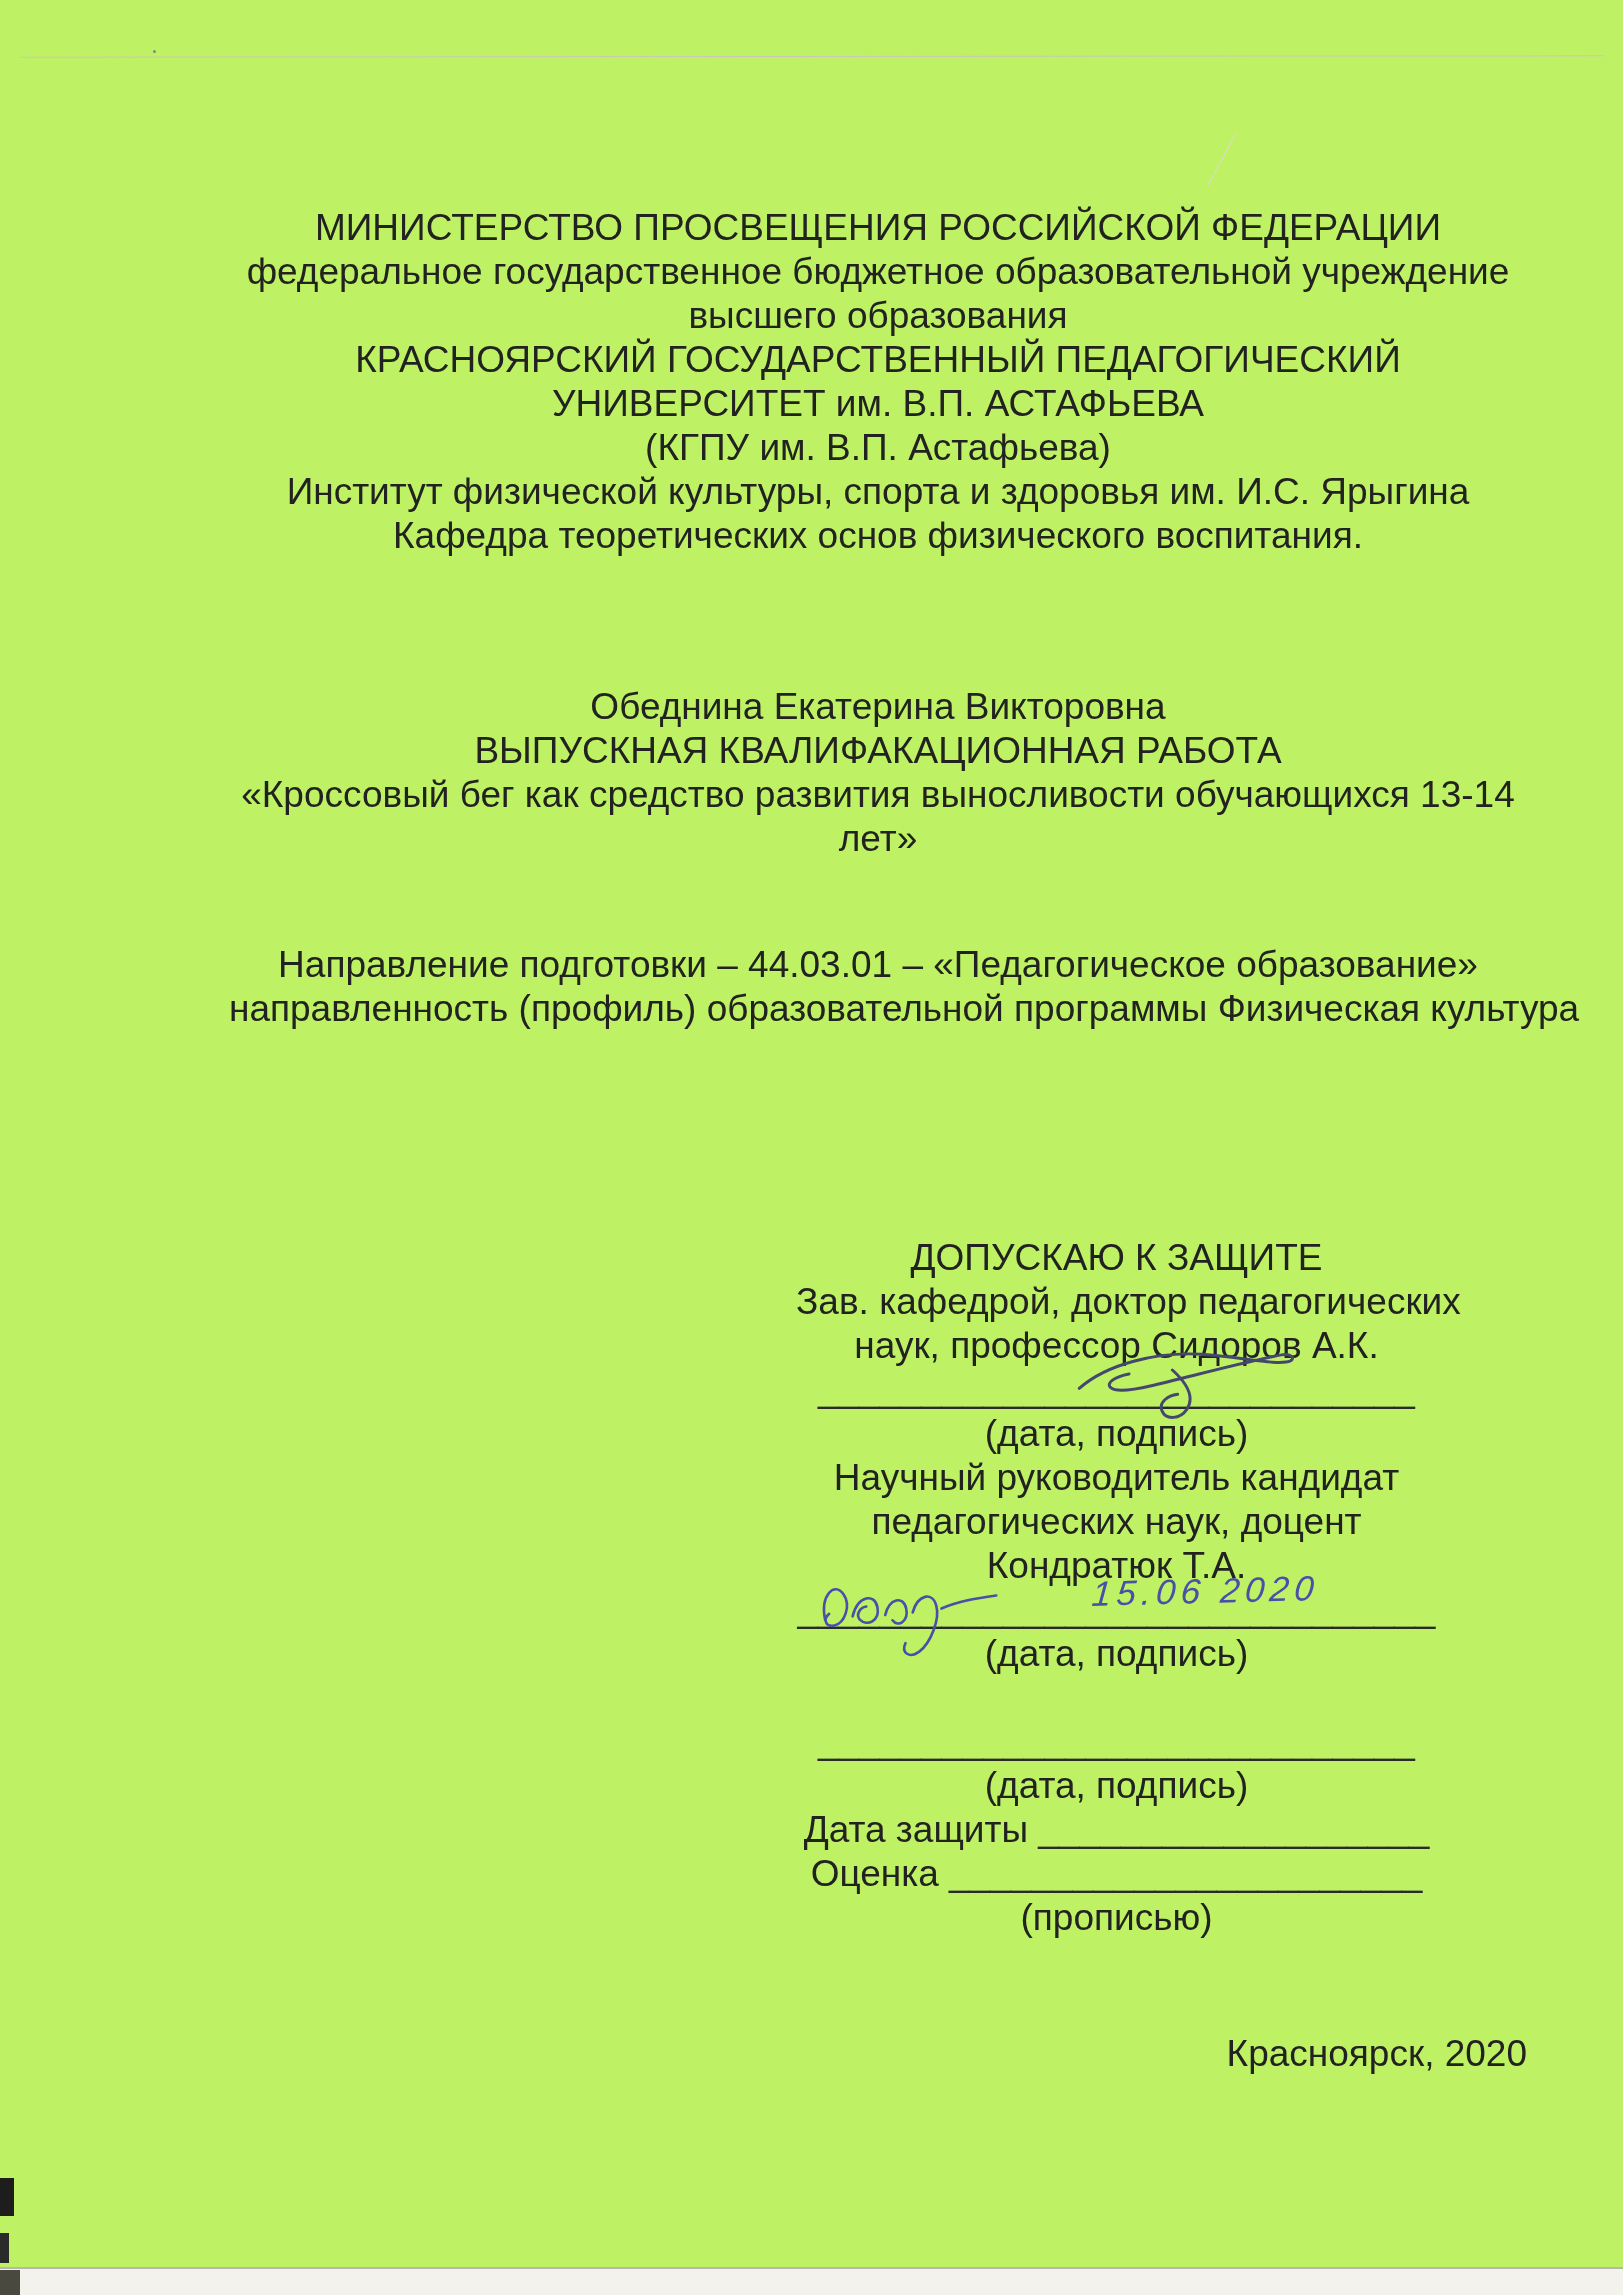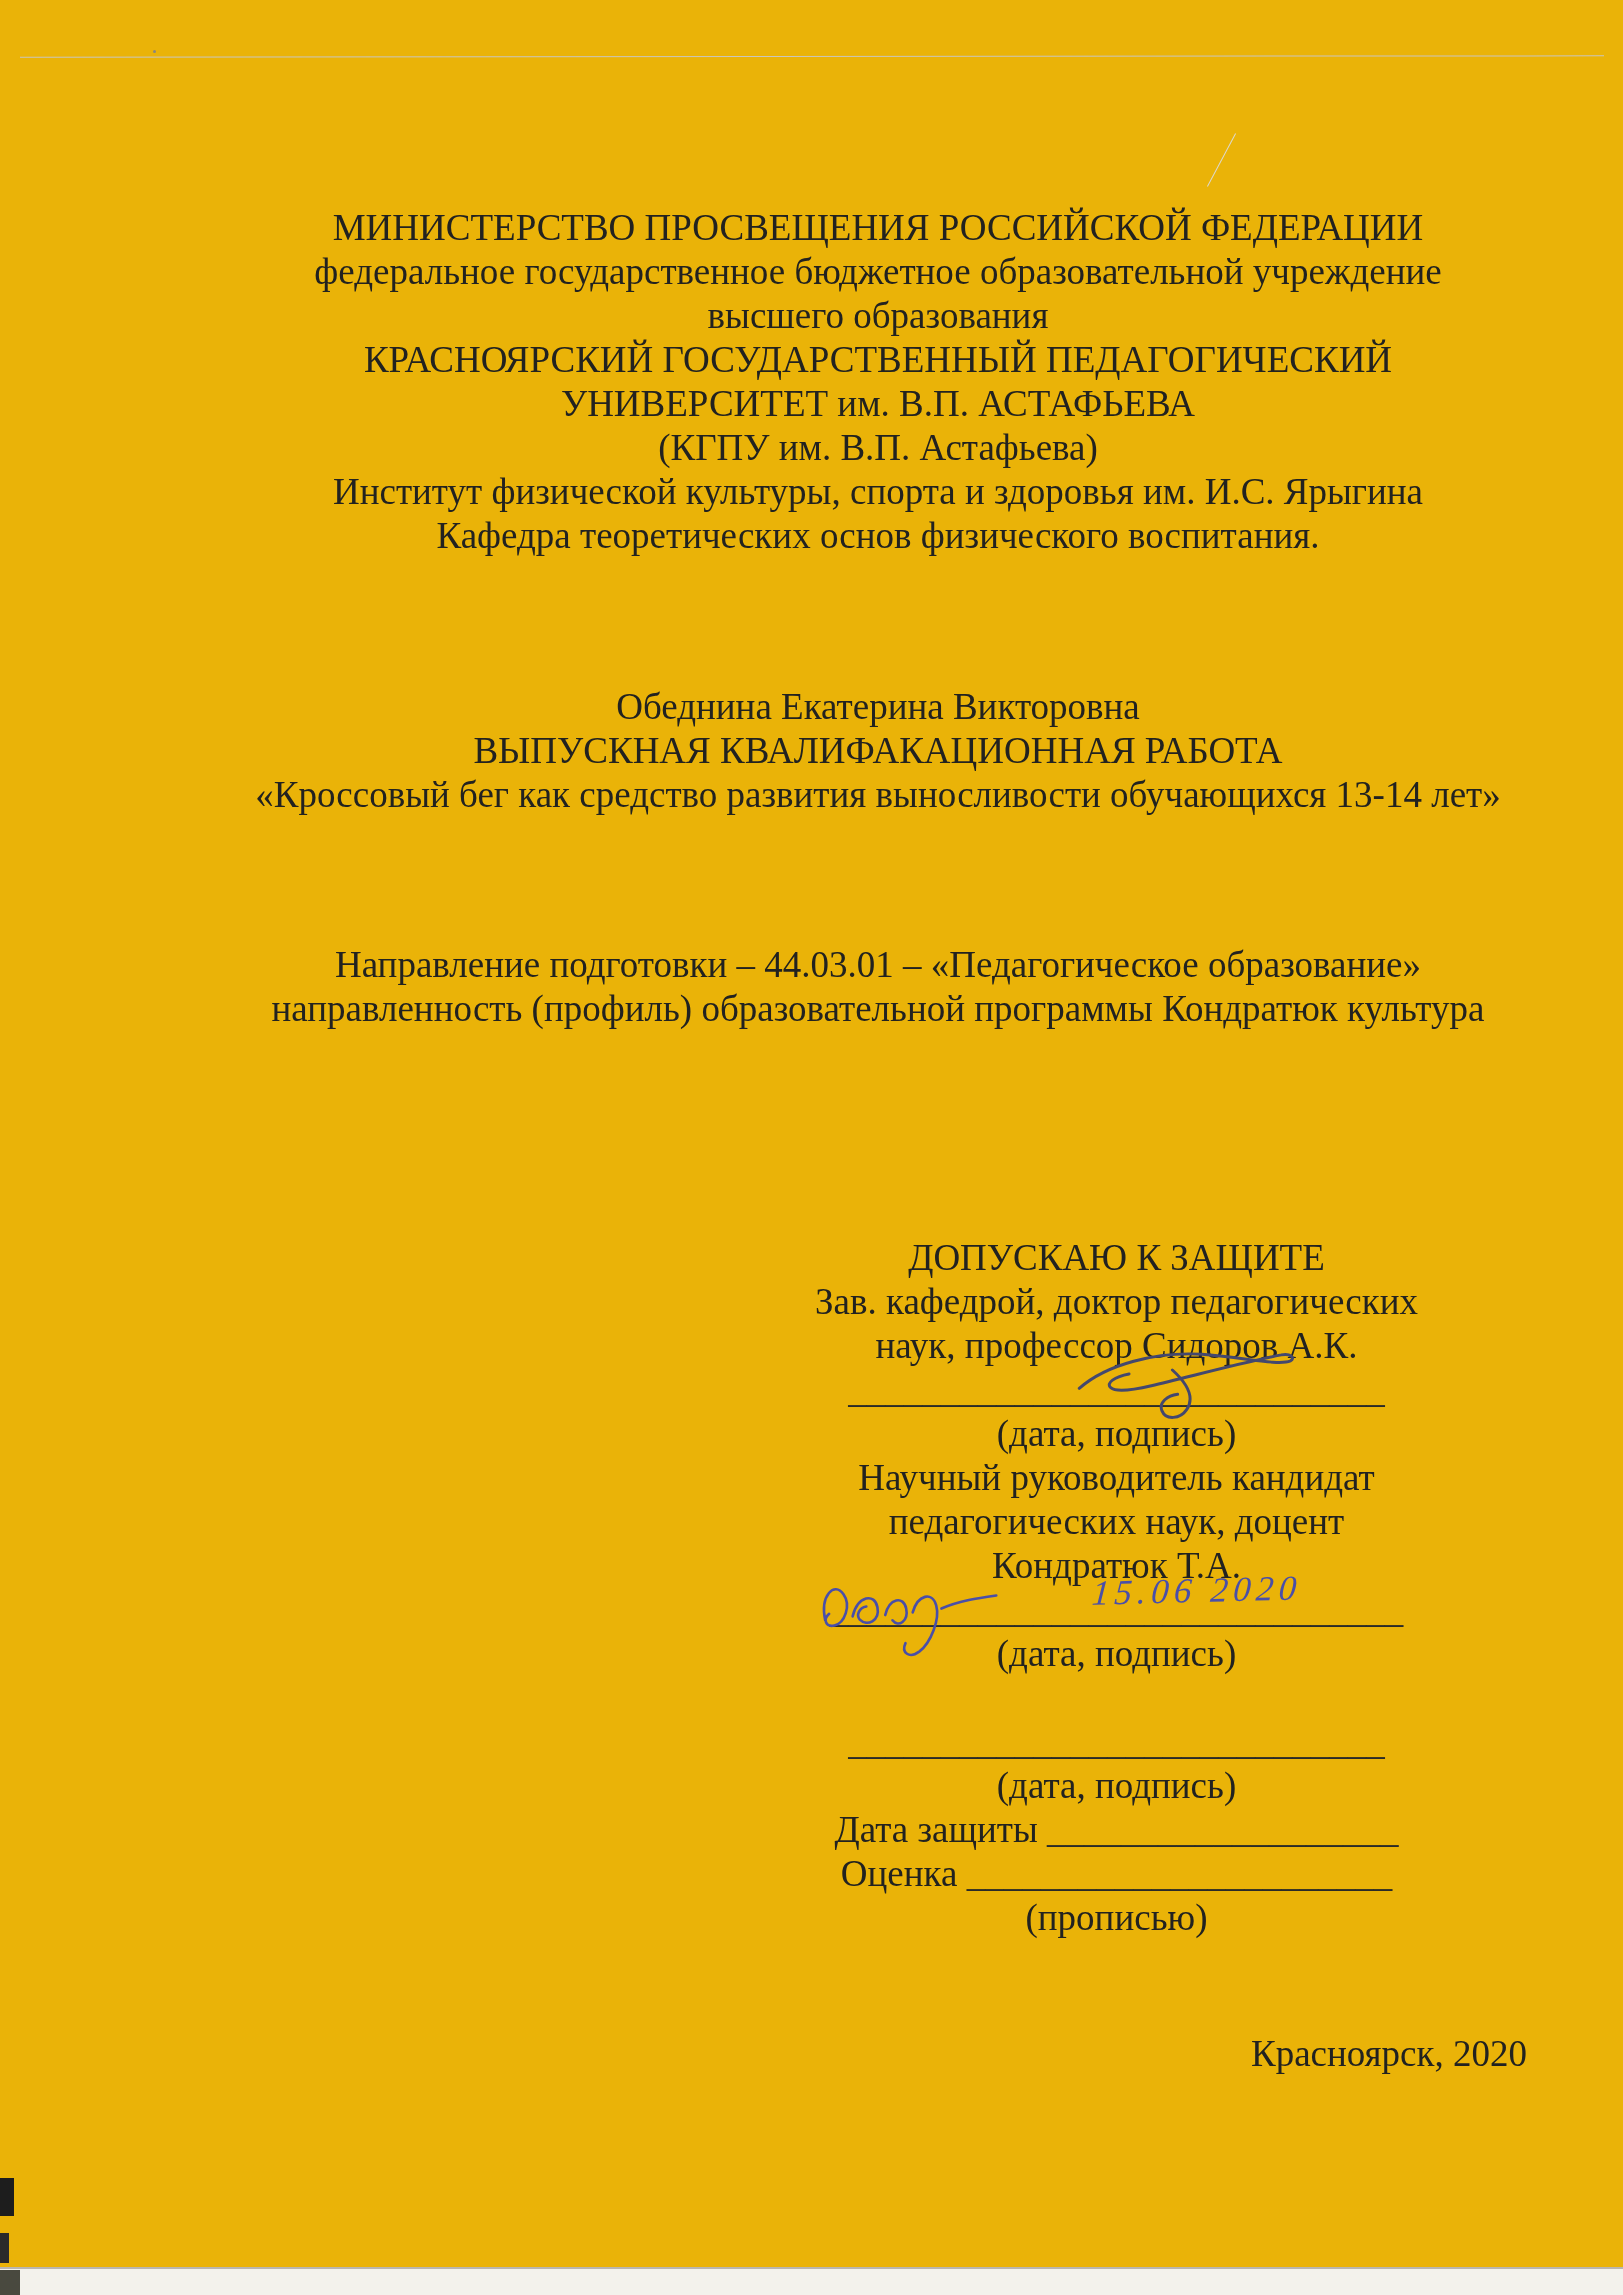--- a/index.html
+++ b/index.html
@@ -3,22 +3,22 @@
 <meta charset="utf-8">
 <style>
   * { margin: 0; padding: 0; box-sizing: border-box; }
   html, body { width: 1624px; height: 2295px; }
   body { background: #e9e9e9; }
 
   .page {
     position: relative;
     width: 1624px;
     height: 2295px;
-    background: #eab308;
-    font-family: Liberation Serif, serif;
+    background: #bef264;
+    font-family: Liberation Sans, sans-serif;
     color: #222220;
     overflow: hidden;
   }
 
   .content {
     position: absolute;
     left: 229px;
     right: 97px;
     top: 0;
     height: 100%;
@@ -106,21 +106,21 @@
     </header>
 
     <section class="title-block">
       <div class="line nowrap">Обеднина Екатерина Викторовна</div>
       <div class="line nowrap">ВЫПУСКНАЯ КВАЛИФАКАЦИОННАЯ РАБОТА</div>
       <div class="line">«Кроссовый бег как средство развития выносливости  обучающихся 13-14 лет»</div>
     </section>
 
     <section class="program-block">
       <div class="line nowrap">Направление подготовки – 44.03.01 – «Педагогическое образование»</div>
-      <div class="line nowrap">направленность (профиль) образовательной программы Кондратюк культура</div>
+      <div class="line nowrap">направленность (профиль) образовательной программы Физическая культура</div>
     </section>
 
     <section class="approval">
       <div class="line nowrap">ДОПУСКАЮ К ЗАЩИТЕ</div>
       <div class="line nowrap">Зав. кафедрой, доктор педагогических</div>
       <div class="line nowrap">наук, профессор Сидоров А.К.</div>
       <div class="line nowrap underline-row">_____________________________</div>
       <div class="line nowrap">(дата, подпись)</div>
       <div class="line nowrap">Научный руководитель кандидат</div>
       <div class="line nowrap">педагогических наук, доцент</div>

